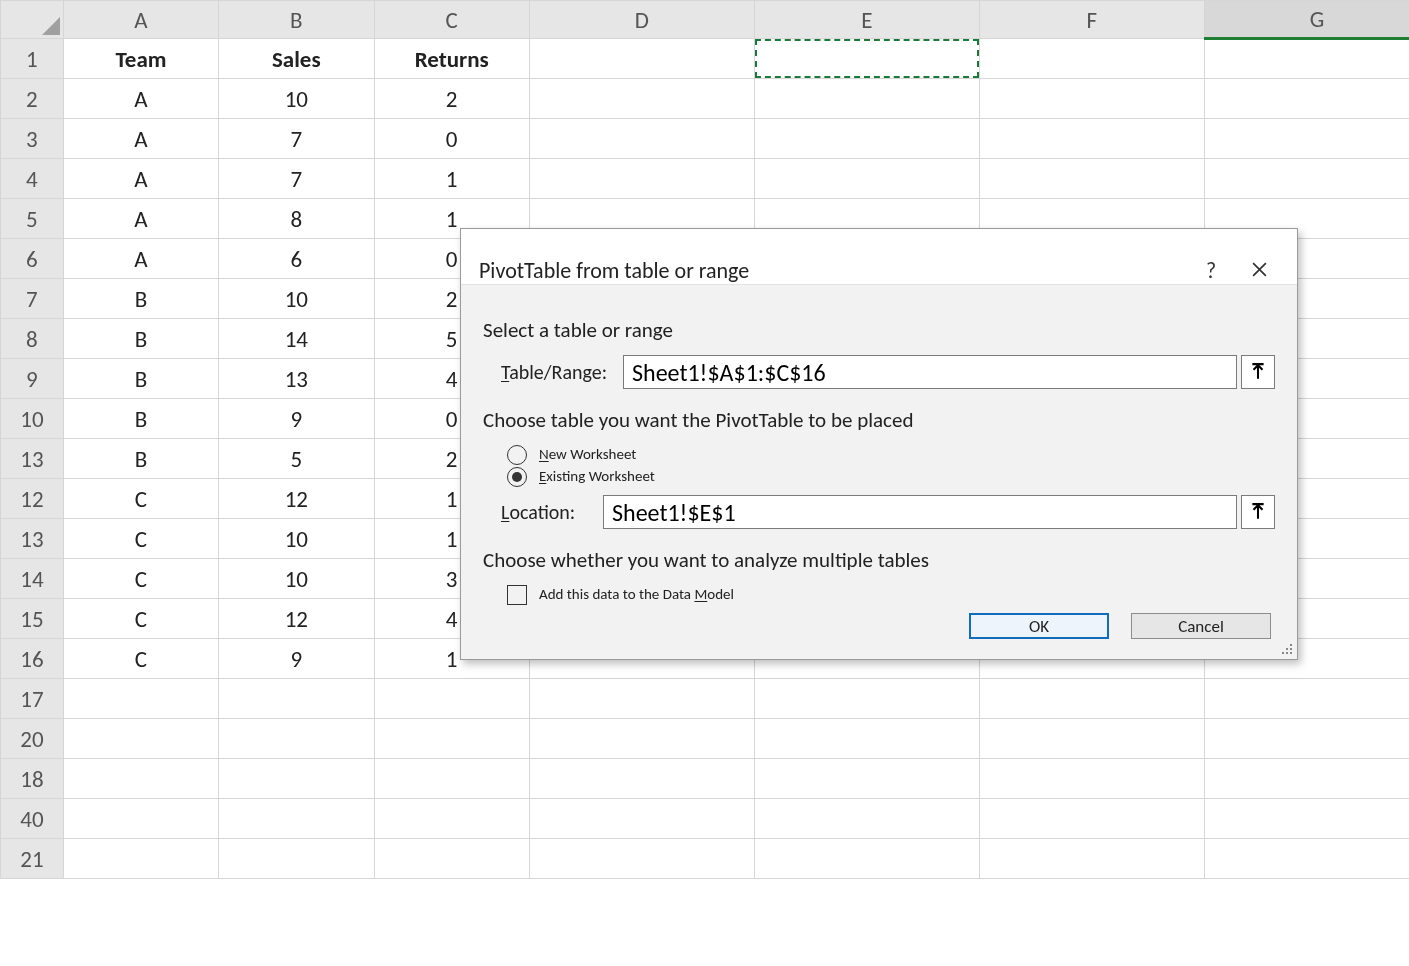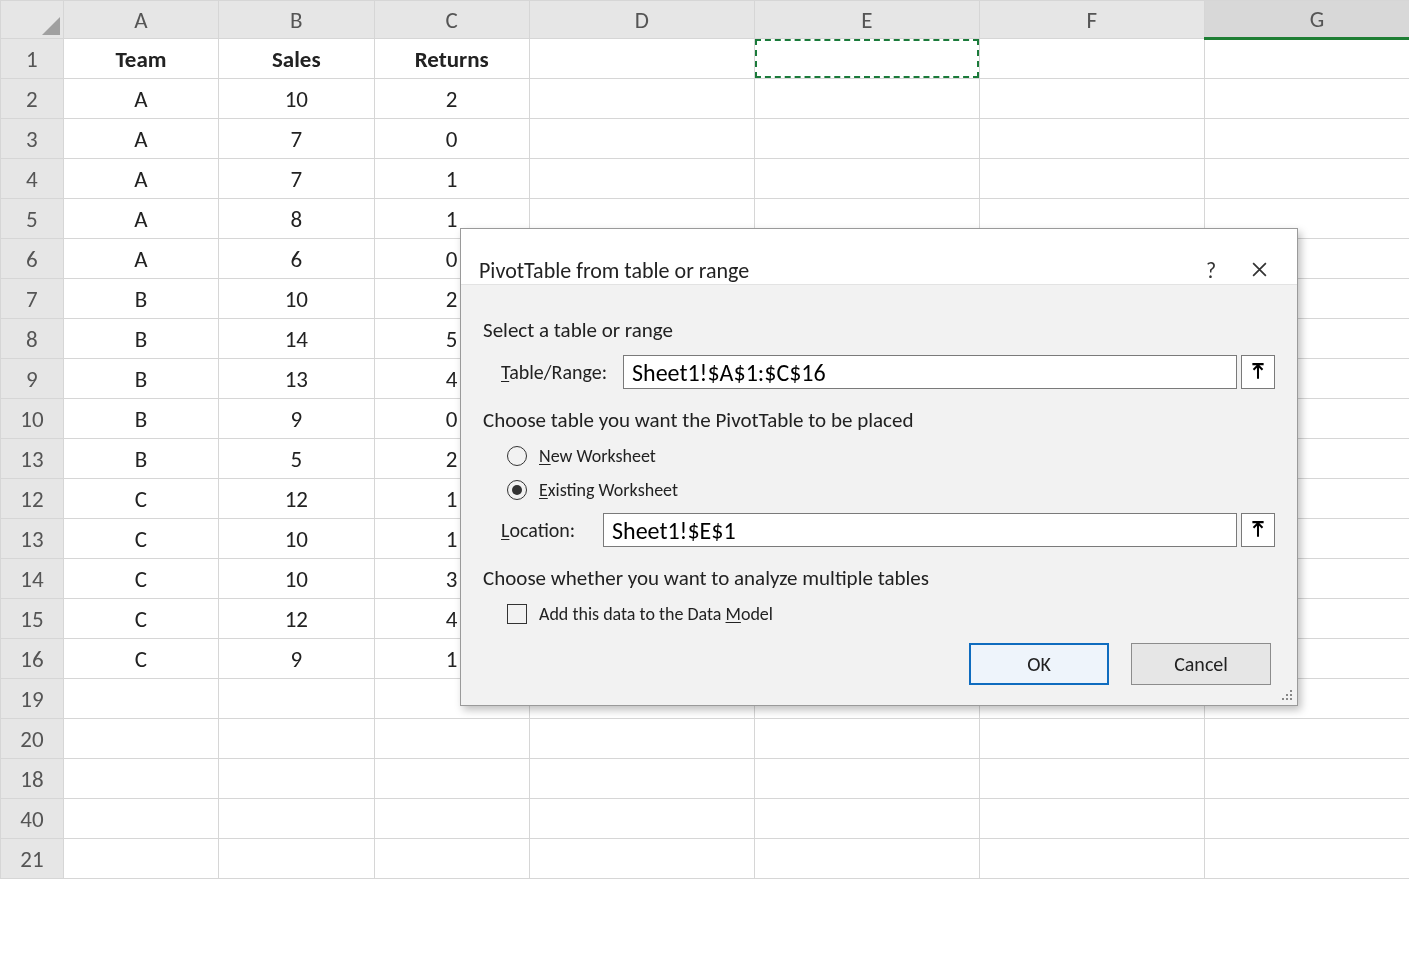--- a/index.html
+++ b/index.html
@@ -147,46 +147,46 @@
   .collapse-btn{
     width:34px;height:34px;
     border:1px solid #7a7a7a;
     background:#ffffff;
     margin-left:4px;
     display:flex;align-items:center;justify-content:center;
     cursor:pointer;
   }
   .collapse-btn svg{width:18px;height:18px;}
   .radio-row, .check-row{
-    display:flex;align-items:center;
+    display:flex;align-items:flex-start;
     padding-left:24px;
-    margin:12px 0;
-    font-size:18px;
+    margin:2px 0;
+    font-size:15px;
     cursor:pointer;
   }
   .radio{
     width:20px;height:20px;border:1.5px solid #333;border-radius:50%;
     margin-right:12px;display:flex;align-items:center;justify-content:center;
   }
   .radio.checked::after{
     content:"";width:10px;height:10px;border-radius:50%;background:#333;
   }
   .check{
     width:20px;height:20px;border:1.5px solid #333;margin-right:12px;
   }
   .underline{ text-decoration: underline; text-decoration-thickness:1px; text-underline-offset:2px;}
   .btnrow{
     display:flex;justify-content:flex-end;gap:22px;
     padding:6px 4px 2px 0;
   }
   .btn{
-    width:140px;height:42px;
+    width:140px;height:26px;
     border:1px solid #8c8c8c;
     background:#e6e6e6;
-    font-size:20px;
+    font-size:17px;
     display:flex;align-items:center;justify-content:center;
     cursor:pointer;
   }
   .btn.primary{
     border:2px solid #0f6cbf;
     background:#eef4fb;
   }
   .resize-grip{
     position:absolute;right:3px;bottom:3px;
     width:14px;height:14px;
@@ -381,21 +381,21 @@
           <th>16</th>
           <td>C</td>
           <td>9</td>
           <td>1</td>
           <td></td>
           <td></td>
           <td></td>
           <td></td>
         </tr>
         <tr>
-          <th>19</th>
+          <th>17</th>
           <td></td>
           <td></td>
           <td></td>
           <td></td>
           <td></td>
           <td></td>
           <td></td>
         </tr>
         <tr>
           <th>20</th>

